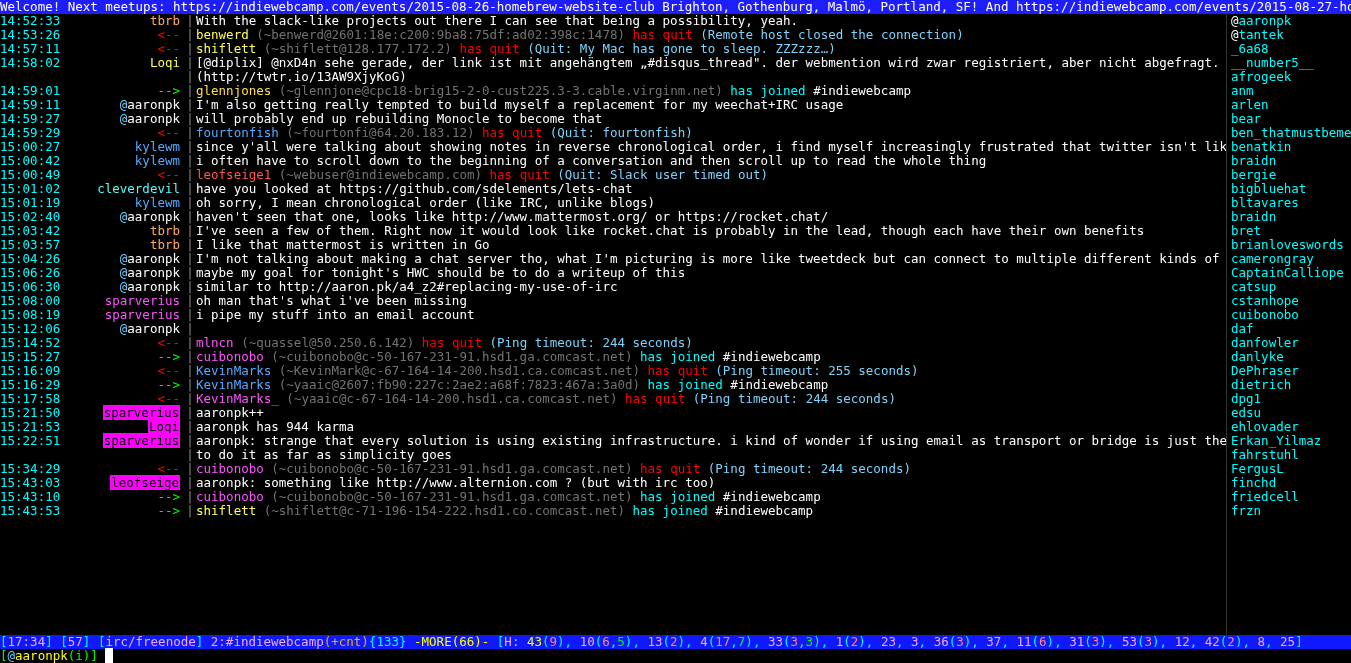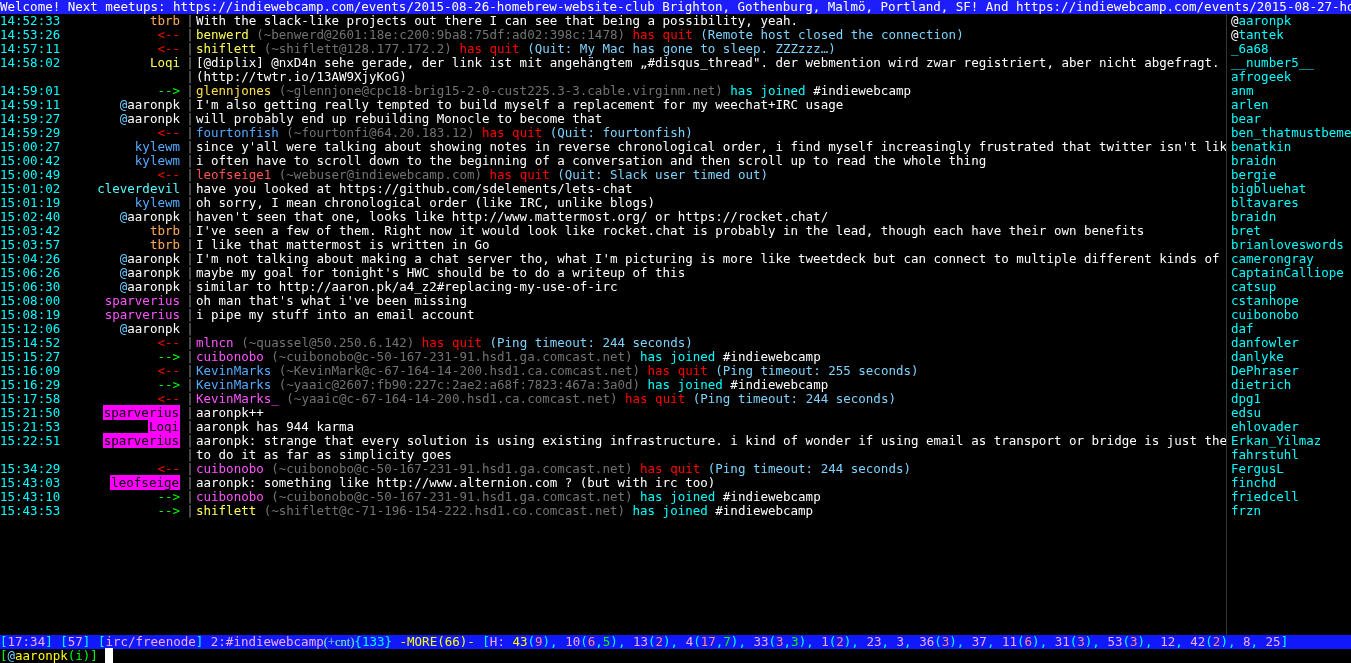--- a/index.html
+++ b/index.html
@@ -62,21 +62,21 @@
   .hasquit{color:#f00;}
   .quitmsg{color:#7dd3fc;}
   .chan{color:#fff;}
   .prompt-b{color:#0f0;}
   .prompt-n{color:#ff0;}
   .at{color:#6cf;}
   .sb-y{color:#ff0;text-align:right;}
   .sb-g{color:#0f0;}
   .sb-c{color:#0ff;}
   .sb-w{color:#f0abfc;}
-  .sb-m{color:#86efac;font-family:Liberation Serif, serif;}
+  .sb-m{color:#eab308;}
   .sb-r{color:#f88;}
 </style>
 </head>
 <body>
 
 <div class="topicbar">Welcome! Next meetups: https://indiewebcamp.com/events/2015-08-26-homebrew-website-club Brighton, Gothenburg, Malmö, Portland, SF! And https://indiewebcamp.com/events/2015-08-27-homebrew-webs&gt;</div>
 
 <div class="main">
   <div class="log" id="log">
       <div class="row">

